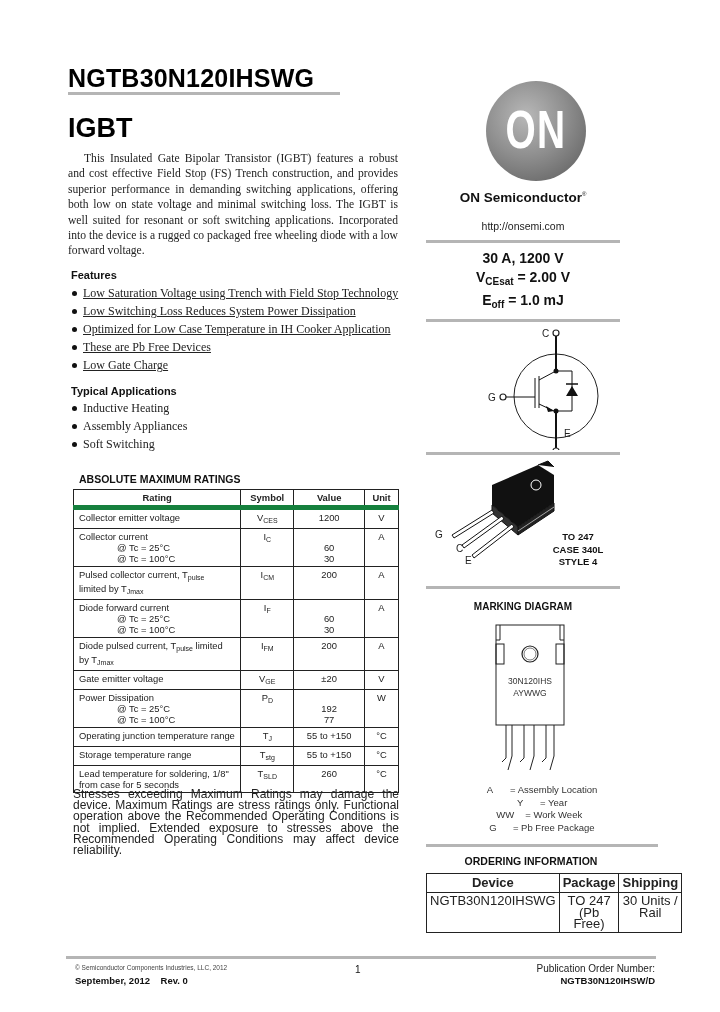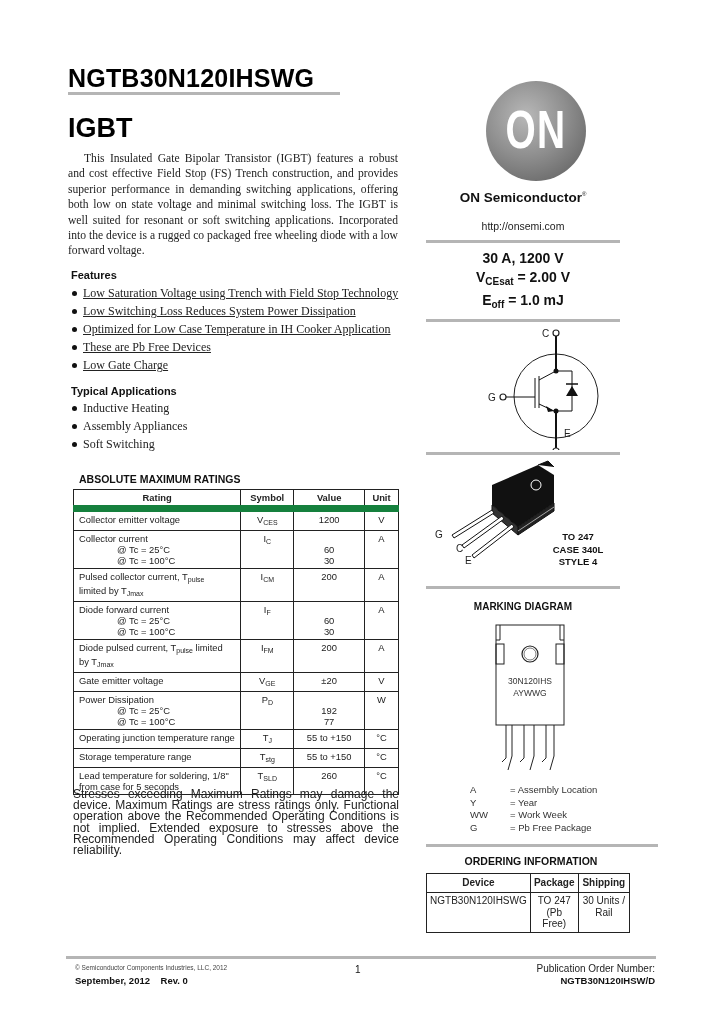--- a/index.html
+++ b/index.html
@@ -20,21 +20,21 @@
   .bullets li { position: relative; padding-left: 12px; height: 18px; line-height: 16px; }
   .bullets li::before { content: ""; position: absolute; left: 1px; top: 6px; width: 5px; height: 5px; border-radius: 50%; background: #111; }
   #features-list { left: 71px; top: 285px; text-decoration: underline; }
   #apps-list { left: 71px; top: 400px; }
 
   #amr-title { left: 79px; top: 473px; font-family: "Liberation Sans", sans-serif; font-weight: bold; font-size: 10.5px; }
   table.amr { position: absolute; left: 73px; top: 489px; width: 326px; border-collapse: collapse; font-family: "Liberation Sans", sans-serif; font-size: 9.4px; color: #222; }
   table.amr th, table.amr td { border: 1px solid #222; padding: 2px 5px; vertical-align: top; line-height: 11px; }
   table.amr th { font-weight: bold; text-align: center; height: 18px; vertical-align: middle; }
   table.amr td.c { text-align: center; }
-  table.amr tr.sep td { border-top: 7px solid #15803d; }
+  table.amr tr.sep td { border-top: 5px solid #15803d; }
   .sub { font-size: 7px; vertical-align: -2px; }
   .indent { padding-left: 38px; display: block; }
 
   #amr-note { left: 73px; top: 789px; width: 326px; font-family: "Liberation Sans", sans-serif; font-size: 12px; line-height: 11.2px; text-align: justify; color: #222; }
 
   
   #logo { left: 486px; top: 81px; width: 100px; height: 100px; border-radius: 50%;
     background: radial-gradient(circle at 40% 35%, #b8b8b8 0%, #8f8f8f 45%, #6c6c6c 80%, #5a5a5a 100%); }
   #logo-text { position: absolute; left: 0; top: 18px; width: 100px; text-align: center; color: #fff; font-family: "Liberation Sans", sans-serif; font-weight: bold; font-size: 54px; line-height: 60px; transform: scaleX(0.72); letter-spacing: 2px; }
   #brand-name { left: 426px; top: 190px; width: 194px; text-align: center; font-family: "Liberation Sans", sans-serif; font-weight: 900; font-size: 13.5px; color: #111; }
@@ -47,25 +47,25 @@
   #schematic { left: 480px; top: 320px; width: 120px; height: 130px; }
   .pin-label { font-family: "Liberation Sans", sans-serif; font-size: 10px; fill: #222; }
 
   #package-img { left: 430px; top: 455px; width: 130px; height: 115px; }
   #package-label { left: 538px; top: 531px; width: 80px; text-align: center; font-family: "Liberation Sans", sans-serif; font-weight: bold; font-size: 9.5px; line-height: 12.5px; color: #111; }
 
   #marking-title { left: 426px; top: 601px; width: 194px; text-align: center; font-family: "Liberation Sans", sans-serif; font-weight: bold; font-size: 10px; color: #111; }
   #marking-img { left: 490px; top: 620px; width: 110px; height: 150px; }
   .mark-text { font-family: "Liberation Sans", sans-serif; font-size: 8.5px; fill: #333; }
 
-  #legend { left: 470px; top: 784px; font-family: "Liberation Sans", sans-serif; font-size: 9.5px; color: #333; line-height: 12.5px; }
+  #legend { left: 470px; top: 784px; font-family: "Liberation Sans", sans-serif; font-size: 9.5px; color: #333; line-height: 12.5px; text-align: center; }
   #legend .k { display: inline-block; width: 40px; }
 
   #order-title { left: 426px; top: 855px; width: 210px; text-align: center; font-family: "Liberation Sans", sans-serif; font-weight: bold; font-size: 10.5px; color: #111; }
-  table.order { position: absolute; left: 426px; top: 873px; width: 204px; border-collapse: collapse; font-family: "Liberation Sans", sans-serif; font-size: 10px; color: #222; }
+  table.order { position: absolute; left: 426px; top: 873px; width: 220px; border-collapse: collapse; font-family: "Liberation Sans", sans-serif; font-size: 13px; color: #222; }
   table.order th, table.order td { border: 1px solid #222; padding: 2px 3px; text-align: center; vertical-align: top; line-height: 11.5px; }
   table.order th { font-weight: bold; height: 19px; vertical-align: middle; }
 
   #footer-rule { left: 66px; top: 956px; width: 590px; height: 3px; background: #b5b5b5; }
   #copyright { left: 75px; top: 964px; font-family: "Liberation Sans", sans-serif; font-size: 6.5px; color: #444; }
   #date-rev { left: 75px; top: 975px; font-family: "Liberation Sans", sans-serif; font-weight: bold; font-size: 9.5px; color: #111; }
   #page-num { left: 355px; top: 964px; font-family: "Liberation Sans", sans-serif; font-size: 10px; color: #111; }
   #pub-label { right: 65px; top: 963px; font-family: "Liberation Sans", sans-serif; font-size: 10px; color: #222; text-align: right; }
   #pub-number { right: 65px; top: 975px; font-family: "Liberation Sans", sans-serif; font-weight: bold; font-size: 9.5px; color: #111; text-align: right; }
 </style>

